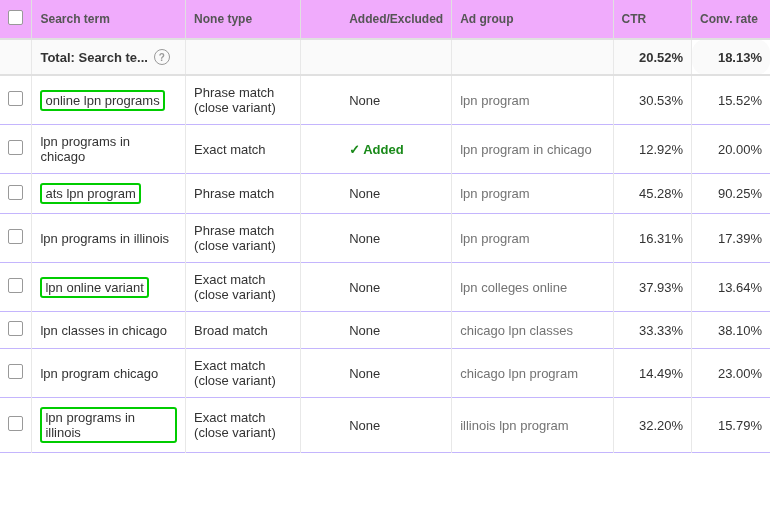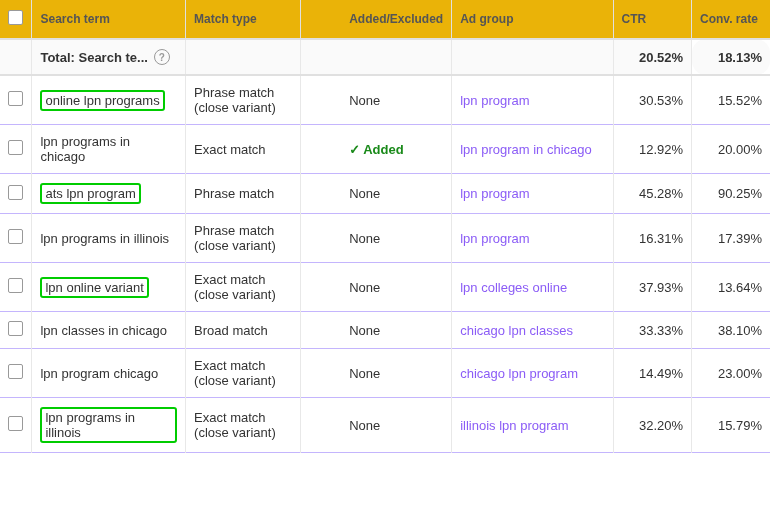--- a/index.html
+++ b/index.html
@@ -8,21 +8,21 @@
       font-size: 13px;
       color: #333;
       background: #fff;
       width: 770px;
     }
     table {
       width: 770px;
       border-collapse: collapse;
     }
     thead tr {
-      background: #eab308;
+      background: #f0abfc;
       border-bottom: 2px solid #e0e0e0;
     }
     thead th {
       padding: 10px 8px;
       text-align: left;
       font-weight: 600;
       color: #555;
       font-size: 12px;
       border-right: 1px solid #e0e0e0;
       vertical-align: middle;
@@ -73,21 +73,21 @@
     }
     .checkbox {
       width: 15px;
       height: 15px;
       border: 1.5px solid #999;
       border-radius: 2px;
       display: inline-block;
       background: #fff;
     }
     .ad-link {
-      color: #8b5cf6;
+      color: #737373;
       text-decoration: none;
     }
     .added-check {
       color: #1a8a1a;
       font-weight: 600;
     }
     .highlighted {
       border: 2px solid #00cc00;
       border-radius: 3px;
       display: inline-block;
@@ -111,21 +111,21 @@
 <table>
   <thead>
     <tr>
       <th class="td-check">
         <span class="header-checkbox"></span>
       </th>
       <th class="td-search">
         <span>Search term</span>
       </th>
       <th class="td-match">
-        <span>Match type</span>
+        <span>None type</span>
       </th>
       <th class="td-added">
         <span>Added/Excluded</span>
       </th>
       <th class="td-adgroup">
         <span>Ad group</span>
       </th>
       <th class="td-ctr num">
         <span>CTR</span>
       </th>

